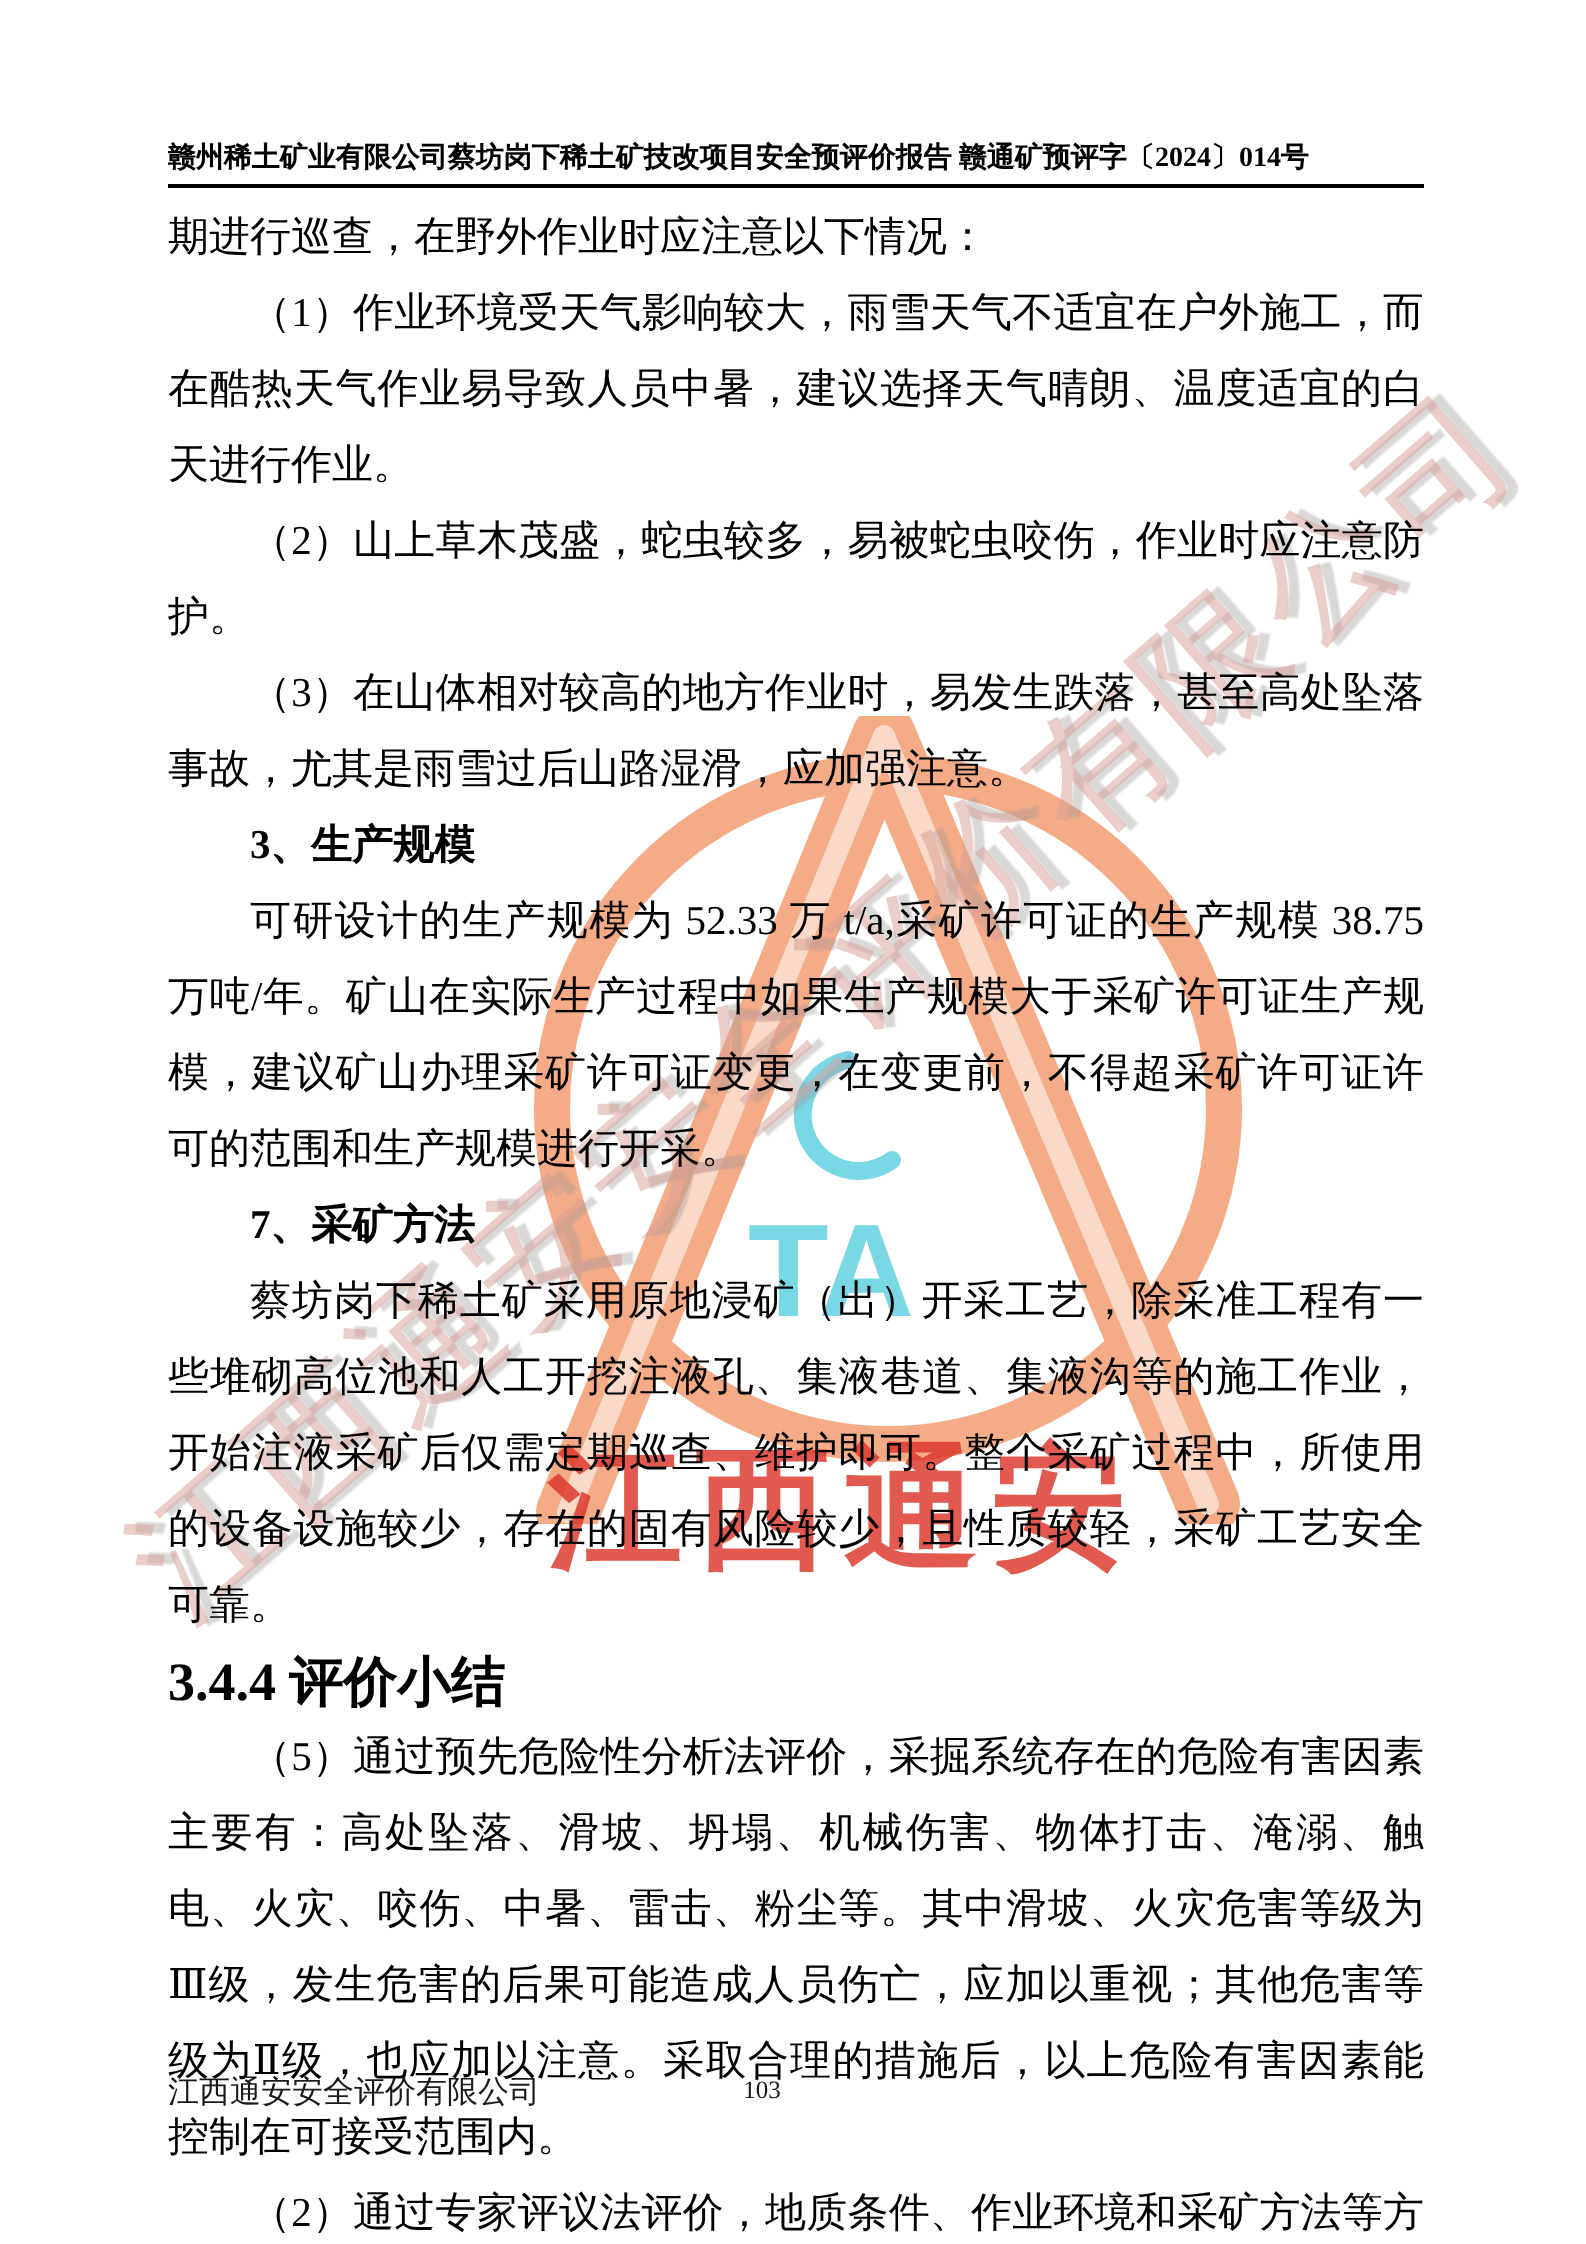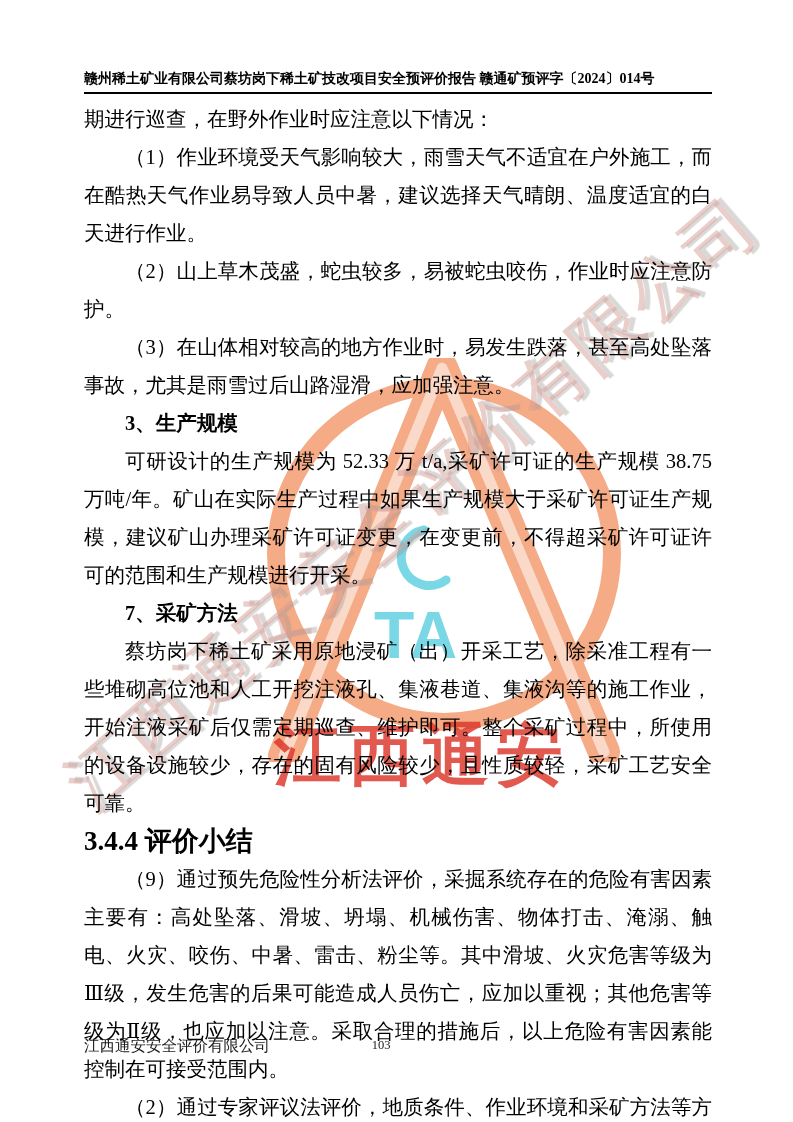--- a/index.html
+++ b/index.html
@@ -106,21 +106,21 @@
     <div class="doc-body">
       <p>期进行巡查，在野外作业时应注意以下情况：</p>
       <p class="indent">（1）作业环境受天气影响较大，雨雪天气不适宜在户外施工，而在酷热天气作业易导致人员中暑，建议选择天气晴朗、温度适宜的白天进行作业。</p>
       <p class="indent">（2）山上草木茂盛，蛇虫较多，易被蛇虫咬伤，作业时应注意防护。</p>
       <p class="indent">（3）在山体相对较高的地方作业时，易发生跌落，甚至高处坠落事故，尤其是雨雪过后山路湿滑，应加强注意。</p>
       <p class="indent h-num">3、生产规模</p>
       <p class="indent">可研设计的生产规模为 52.33 万 t/a,采矿许可证的生产规模 38.75 万吨/年。矿山在实际生产过程中如果生产规模大于采矿许可证生产规模，建议矿山办理采矿许可证变更，在变更前，不得超采矿许可证许可的范围和生产规模进行开采。</p>
       <p class="indent h-num">7、采矿方法</p>
       <p class="indent">蔡坊岗下稀土矿采用原地浸矿（出）开采工艺，除采准工程有一些堆砌高位池和人工开挖注液孔、集液巷道、集液沟等的施工作业，开始注液采矿后仅需定期巡查、维护即可。整个采矿过程中，所使用的设备设施较少，存在的固有风险较少，且性质较轻，采矿工艺安全可靠。</p>
       <p class="h-sub">3.4.4 评价小结</p>
-      <p class="indent">（9）通过预先危险性分析法评价，采掘系统存在的危险有害因素主要有：高处坠落、滑坡、坍塌、机械伤害、物体打击、淹溺、触电、火灾、咬伤、中暑、雷击、粉尘等。其中滑坡、火灾危害等级为Ⅲ级，发生危害的后果可能造成人员伤亡，应加以重视；其他危害等级为Ⅱ级，也应加以注意。采取合理的措施后，以上危险有害因素能控制在可接受范围内。</p>
+      <p class="indent">（5）通过预先危险性分析法评价，采掘系统存在的危险有害因素主要有：高处坠落、滑坡、坍塌、机械伤害、物体打击、淹溺、触电、火灾、咬伤、中暑、雷击、粉尘等。其中滑坡、火灾危害等级为Ⅲ级，发生危害的后果可能造成人员伤亡，应加以重视；其他危害等级为Ⅱ级，也应加以注意。采取合理的措施后，以上危险有害因素能控制在可接受范围内。</p>
       <p class="indent">（2）通过专家评议法评价，地质条件、作业环境和采矿方法等方面均</p>
     </div>
 
     <div class="doc-footer-company">江西通安安全评价有限公司</div>
     <div class="doc-footer-page">103</div>
   </div>
 
 </div>
 
 </body></html>

